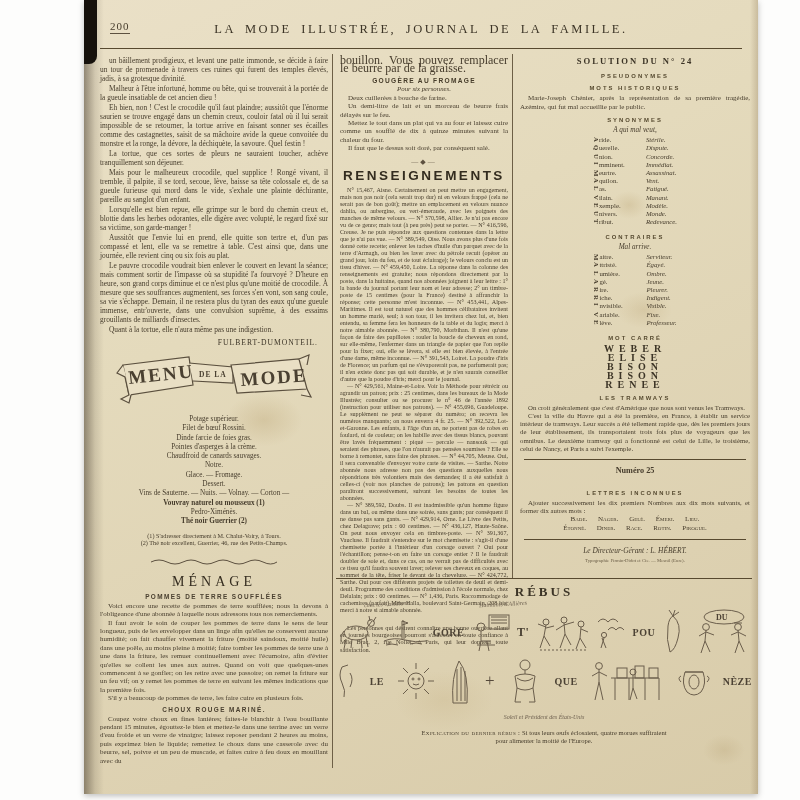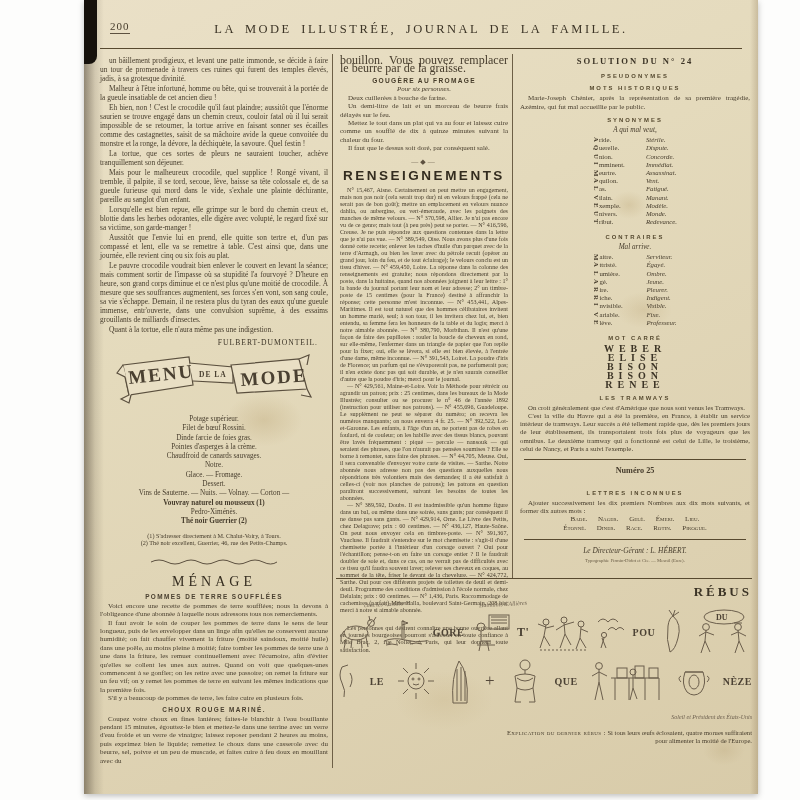--- a/index.html
+++ b/index.html
@@ -87,21 +87,21 @@
   .r-rule{border-top:1px solid #57492f;margin:6px 4px;}
   .numero-h{font-weight:bold;font-size:8.2px;margin:2px 0 15px;}
   .letters-sub{font-family:"Liberation Sans",sans-serif;font-weight:bold;font-size:5.8px;
     letter-spacing:2px;color:#55492f;margin-bottom:3px;}
   .instruction{font-size:6.8px;line-height:8px;text-align:justify;text-indent:8px;}
   .words-line{font-variant:small-caps;font-size:7px;word-spacing:9px;line-height:9px;}
   .directeur{font-size:7.4px;font-style:italic;margin:2px 0;}
   .typo-line{font-size:4.8px;color:#6a5d46;margin:3px 0;}
 
   
-  .rebus{position:absolute;left:252px;top:584px;width:416px;text-align:right;}
+  .rebus{position:absolute;left:252px;top:584px;width:416px;text-align:center;}
   .rebus-h{font-size:13px;font-weight:bold;letter-spacing:3px;color:#3c3426;margin-bottom:1px;}
   .hand{font-style:italic;font-size:6px;color:#6e6150;transform:rotate(-3deg);}
   .hand-row{display:flex;justify-content:flex-start;gap:70px;padding-left:28px;}
   .rb-row{display:flex;align-items:center;justify-content:space-between;margin-top:2px;}
   .rb-token{font-weight:bold;font-size:10px;letter-spacing:.5px;color:#4c4234;}
   .rb-token.big{font-size:12px;}
   .rb-plus{font-size:17px;font-weight:normal;color:#55493a;}
   .doodle{flex:0 0 auto;}
   .doodle path,.doodle circle,.doodle line,.doodle ellipse,.doodle rect,.doodle polyline
     {stroke:#6b5e4c;fill:none;stroke-width:1;}

